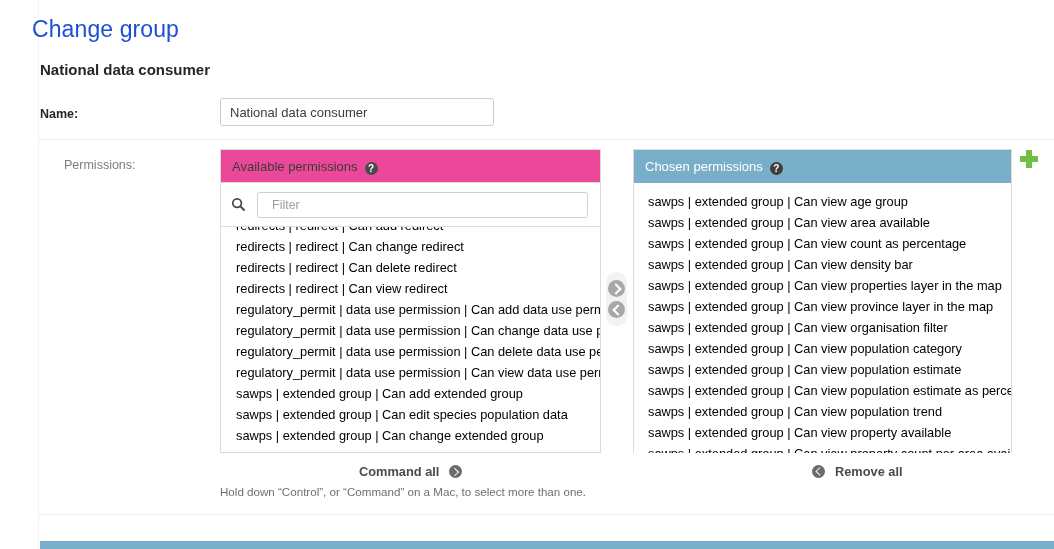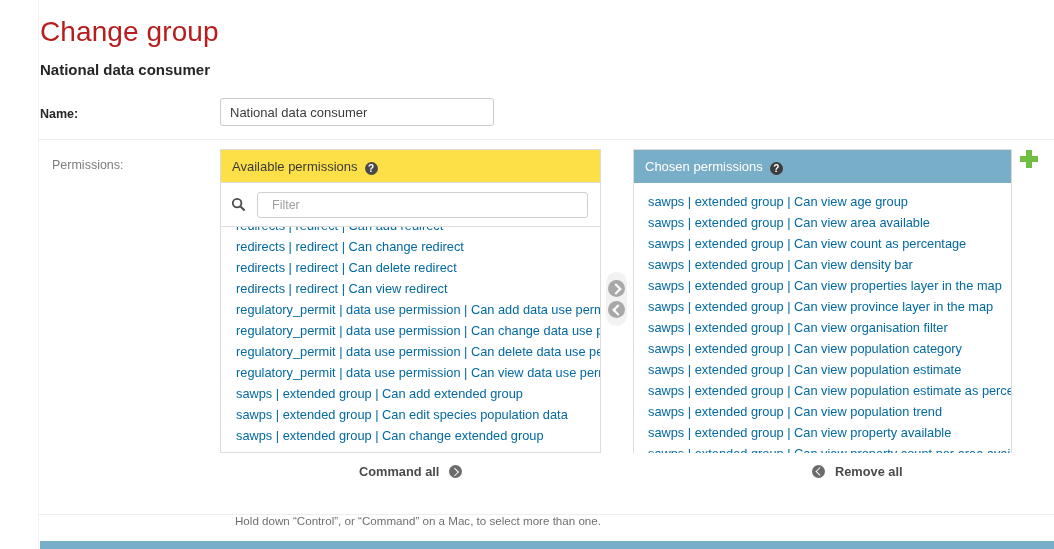--- a/index.html
+++ b/index.html
@@ -14,42 +14,42 @@
     position: relative;
     width: 1054px; height: 549px;
     background: #ffffff;
   }
   
   .content-rule {
     position: absolute; left: 38px; top: 0; width: 1px; height: 549px;
     background: #f3f3f3;
   }
   .page-title {
-    position: absolute; left: 40px; top: 16px;
-    font-size: 28px; color: #b91c1c; font-weight: 400;
+    position: absolute; left: 32px; top: 16px;
+    font-size: 23px; color: #1d4ed8; font-weight: 400;
     letter-spacing: .1px;
   }
   .object-title {
     position: absolute; left: 40px; top: 61px;
     font-size: 15px; color: #262626; font-weight: bold;
   }
   .row-divider {
     position: absolute; left: 38px; width: 1016px; height: 1px;
     background: #eeeeee;
   }
   .divider-1 { top: 139px; }
   .divider-2 { top: 514px; }
 
   .field-label {
     position: absolute;
     font-size: 12.5px; font-weight: bold; color: #262626;
   }
   .label-name { left: 40px; top: 107px; }
   .label-perms {
-    left: 52px; top: 158px;
+    left: 64px; top: 158px;
     font-weight: normal; color: #7d7d7d;
   }
 
   .name-input {
     position: absolute; left: 220px; top: 98px;
     width: 274px; height: 28px;
     border: 1px solid #cccccc; border-radius: 3px;
     background: #fff;
     font-family: "Liberation Sans", sans-serif;
     font-size: 13px; color: #3b3b3b;
@@ -58,21 +58,21 @@
   }
 
   
   .avail-panel {
     position: absolute; left: 220px; top: 149px;
     width: 381px; height: 304px;
     border: 1px solid #dcdcdc;
     background: #fff;
   }
   .avail-head {
-    height: 33px; background: #fde047;
+    height: 33px; background: #ec4899;
     border-bottom: 1px solid #dcdcdc;
     display: flex; align-items: center;
     padding: 0 0 0 11px;
     font-size: 13px; color: #3b3b3b;
   }
   .filter-row {
     height: 44px; border-bottom: 1px solid #dcdcdc;
     display: flex; align-items: center;
     padding: 0 12px 0 10px;
     background: #fff;
@@ -92,21 +92,21 @@
     height: 224px;
     overflow: hidden;
     background: #fff;
   }
   .list-inner { position: absolute; left: 0; width: 100%; }
   .avail-list .list-inner { top: -12px; }
 
   .opt {
     height: 21px; line-height: 21px;
     padding-left: 15px;
-    font-size: 12.8px; color: #0369a1;
+    font-size: 12.8px; color: #000000;
     white-space: nowrap;
     overflow: hidden;
   }
 
   
   .arrow-stack {
     position: absolute; left: 606px; top: 272px;
     width: 21px; height: 54px;
     background: #f2f2f2; border-radius: 11px;
     display: flex; flex-direction: column;
@@ -179,22 +179,22 @@
     position: absolute; top: 3.5px;
     width: 4.5px; height: 4.5px;
     border-top: 1.6px solid #fff; border-right: 1.6px solid #fff;
   }
   .mini-arrow.right::after { left: 3px; transform: rotate(45deg); }
   .mini-arrow.left::after  { left: 4.5px; transform: rotate(-135deg); }
   .choose-all .mini-arrow { margin-left: 6px; }
   .remove-all .mini-arrow { margin-right: 6px; }
 
   .helptext {
-    position: absolute; left: 220px; top: 514px;
-    width: 381px; text-align: right;
+    position: absolute; left: 220px; top: 485px;
+    width: 381px; text-align: left;
     font-size: 11.6px; color: #6f6f6f;
   }
 
   
   .add-icon {
     position: absolute; left: 1020px; top: 150px;
     width: 18px; height: 18px;
   }
   .add-icon::before, .add-icon::after {
     content: ""; position: absolute; background: #70bf44;

